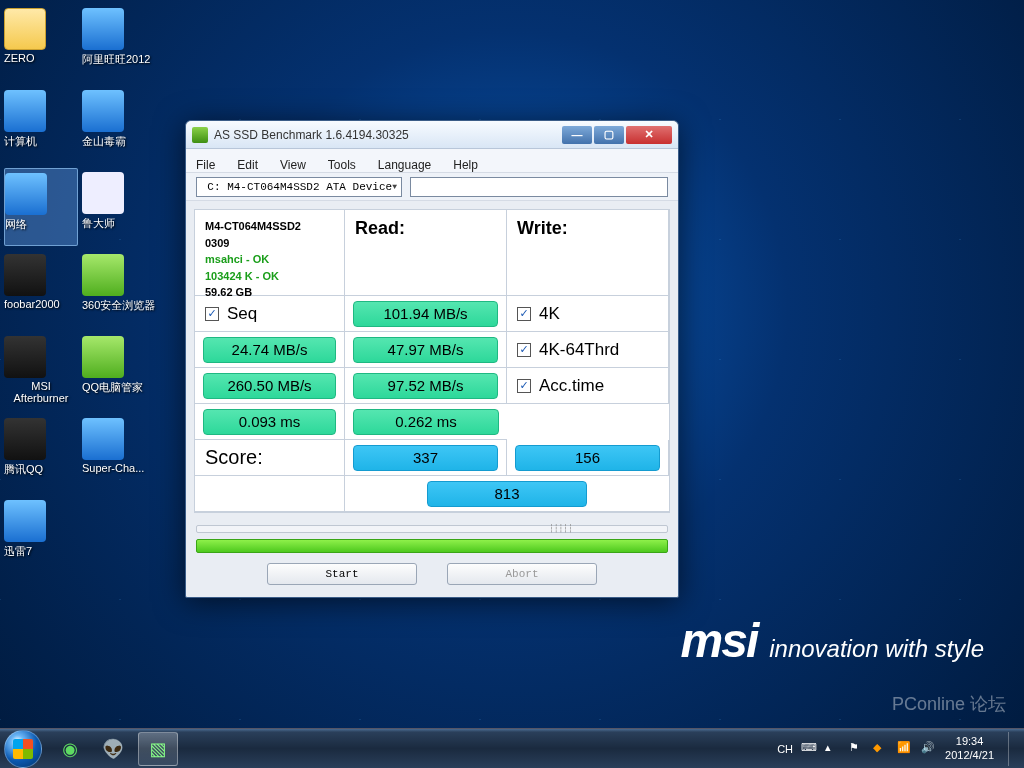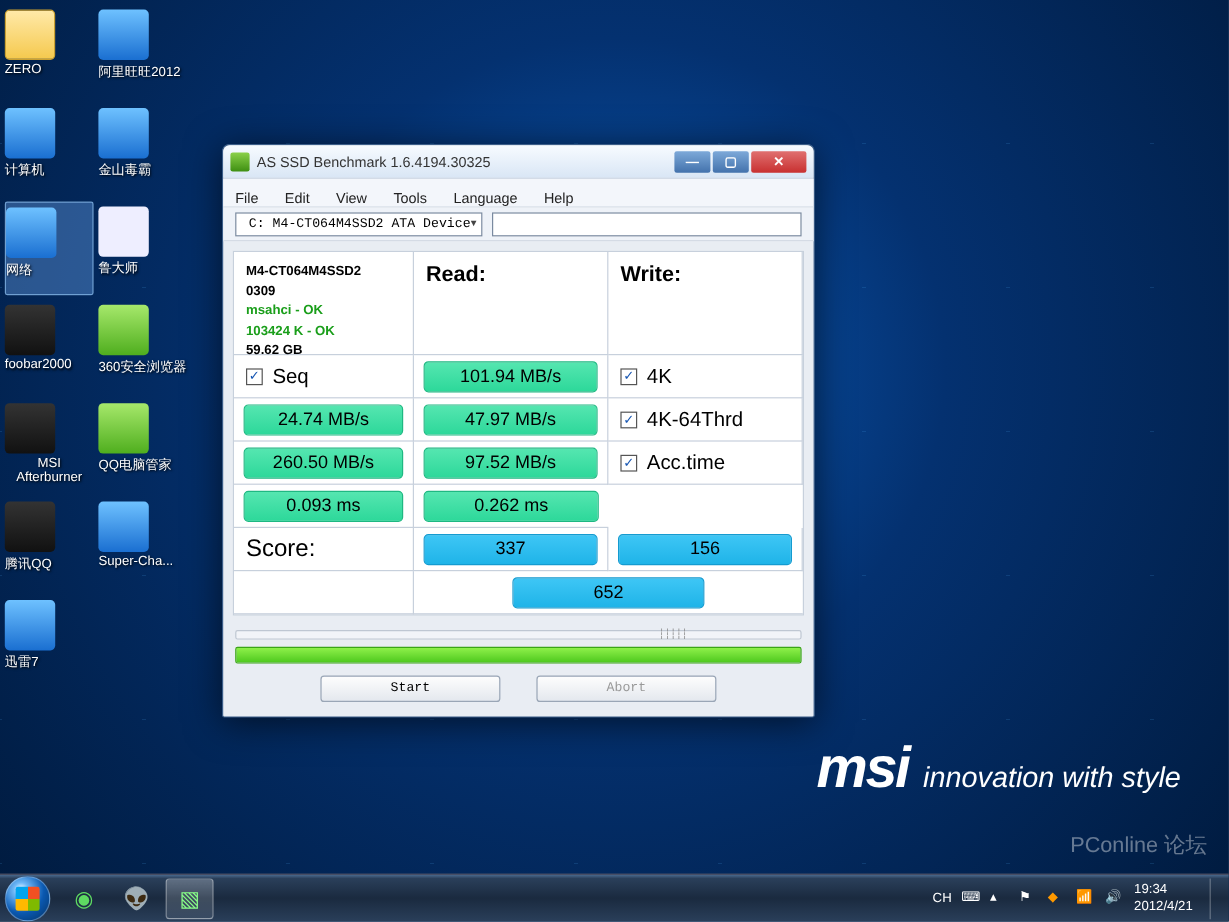--- a/index.html
+++ b/index.html
@@ -81,21 +81,21 @@
 
 
 .taskbar{position:absolute;left:0;right:0;bottom:0;height:40px;background:linear-gradient(#4a6a8f 0%,#2a3f5a 8%,#1a2a3f 50%,#2a3f5a 100%);display:flex;align-items:center;padding:0 4px;border-top:1px solid #556}
 .start-orb{width:38px;height:38px;border-radius:50%;background:radial-gradient(circle at 35% 30%,#fff 2%,#6db7f7 18%,#0a58b0 55%,#033264 100%);display:flex;align-items:center;justify-content:center;margin-right:6px;border:1px solid rgba(255,255,255,.3);position:relative}
 .start-orb::after{content:"";position:absolute;width:20px;height:20px;background:
  conic-gradient(#f25022 0 25%,#7fba00 25% 50%,#ffb900 50% 75%,#00a4ef 75% 100%);border-radius:2px;transform:rotate(0deg);filter:blur(.3px)}
 .task-item{width:40px;height:34px;margin:0 2px;border-radius:3px;display:flex;align-items:center;justify-content:center;color:#fff;font-size:18px}
 .task-item.active{background:linear-gradient(rgba(255,255,255,.25),rgba(255,255,255,.08));border:1px solid rgba(255,255,255,.35)}
 .task-item.pinned{opacity:.9}
 .tray{margin-left:auto;display:flex;align-items:center;gap:8px;color:#fff;font-size:11px;padding-right:4px}
-.tray .clock{line-height:1.2}
+.tray .clock{text-align:center;line-height:1.2}
 .tray-icon{width:16px;height:16px;display:inline-block}
 </style>
 </head>
 <body>
 
 <div class="desktop-bg">
   <div class="msi-brand">
     <span class="logo">msi</span>
     <span class="tag">innovation with style</span>
   </div>
@@ -238,21 +238,21 @@
         <span class="lbl">Score:</span>
       </div>
       <div class="cell row valcell">
         <div class="pill blue">337</div>
       </div>
       <div class="cell row valcell">
         <div class="pill blue">156</div>
       </div>
       <div class="cell row" style="border-right:1px solid #c7d0dc"></div>
       <div class="cell row valcell total-row">
-        <div class="pill blue">652</div>
+        <div class="pill blue">813</div>
       </div>
     </div>
   </div>
 
   <div class="progress-area">
     <div class="thinbar">
         <span class="ticks">┆┆┆┆┆</span>
       </div>
     <div class="greenbar"></div>
   </div>

